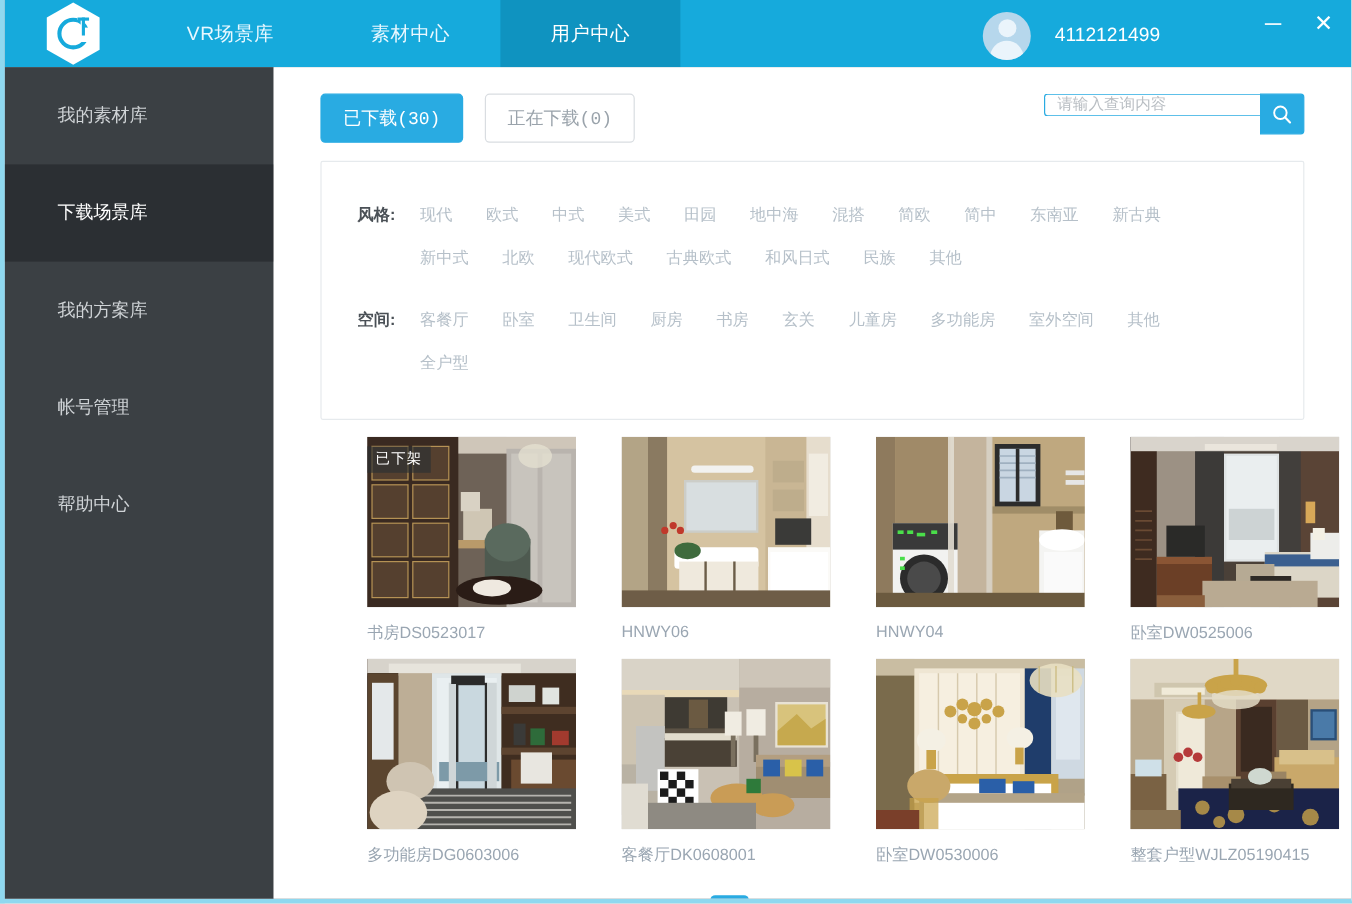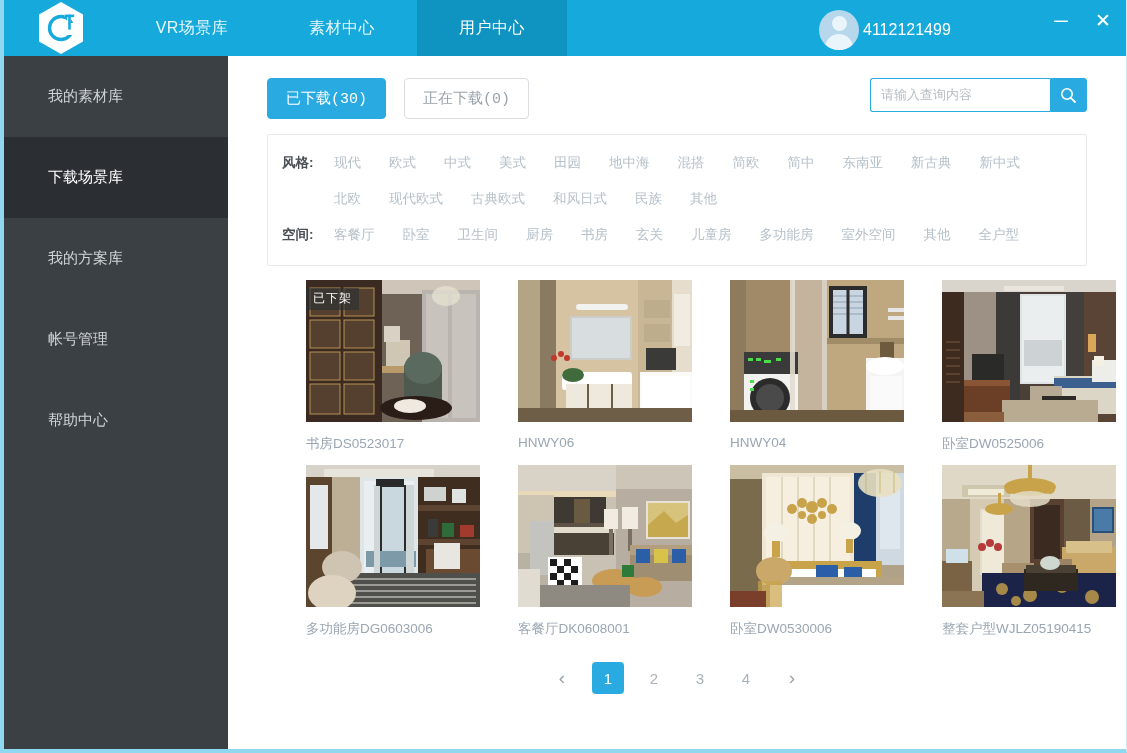--- a/index.html
+++ b/index.html
@@ -28,21 +28,21 @@
   .nav {
     display: flex; align-items: stretch; height: 56px;
   }
   .nav-item {
     width: 150px; display: flex; align-items: center; justify-content: center;
     color: #eaf8ff; font-size: 16px; letter-spacing: .5px; cursor: pointer;
   }
   .nav-item.active { background: #0f93c0; color: #ffffff; align-items: center; }
   .user-area {
     position: absolute; left: 815px; top: 0; height: 60px;
-    display: flex; align-items: center; gap: 4px;
+    display: flex; align-items: center; gap: 20px;
   }
   .avatar {
     width: 40px; height: 40px; border-radius: 50%;
     background: #b6d7ec; position: relative; overflow: hidden;
   }
   .avatar::before {
     content: ""; position: absolute; left: 50%; top: 6px;
     width: 15px; height: 15px; margin-left: -7.5px; border-radius: 50%;
     background: #eaf4fb;
   }
@@ -85,36 +85,36 @@
     border-radius: 4px; font-size: 15px; cursor: pointer;
     display: flex; align-items: center; justify-content: center;
   }
   .tab-btn.primary { background: #29abe2; color: #ffffff; border: 1px solid #29abe2; }
   .tab-btn.ghost { background: #ffffff; color: #9aa3ab; border: 1px solid #d9dde1; margin-left: 18px; }
   .search-wrap {
     position: absolute; right: 39px; top: 22px;
     display: flex; height: 34px;
   }
   .search-input {
-    width: 180px; height: 34px; border: 1px solid #29abe2; border-right: none;
+    width: 180px; height: 19px; border: 1px solid #29abe2; border-right: none;
     border-radius: 3px 0 0 3px; padding: 0 10px; font-size: 13px;
     color: #555; outline: none; font-family: inherit; background: #fff;
   }
   .search-input::placeholder { color: #b9bec3; }
   .search-btn {
     width: 37px; height: 34px; background: #29abe2; border: 1px solid #29abe2;
     border-radius: 0 3px 3px 0; display: flex; align-items: center;
     justify-content: center; cursor: pointer;
   }
   
   .filters {
     margin: 6px 39px 0 39px; border: 1px solid #e6eaed; border-radius: 2px;
     padding: 10px 14px 12px 14px;
   }
-  .filter-row { display: flex; align-items: flex-start; margin: 0; }
+  .filter-row { display: flex; align-items: flex-start; margin: 16px; }
   .filter-label {
     width: 52px; flex: 0 0 52px; color: #4a5056; font-size: 13.5px;
     padding-top: 9px; font-weight: 600;
   }
   .filter-opts { display: flex; flex-wrap: wrap; flex: 1; }
   .filter-opt {
     color: #b6c0c9; font-size: 13.5px; padding: 9px 0; margin-right: 28px;
     cursor: pointer; white-space: nowrap;
   }
   

